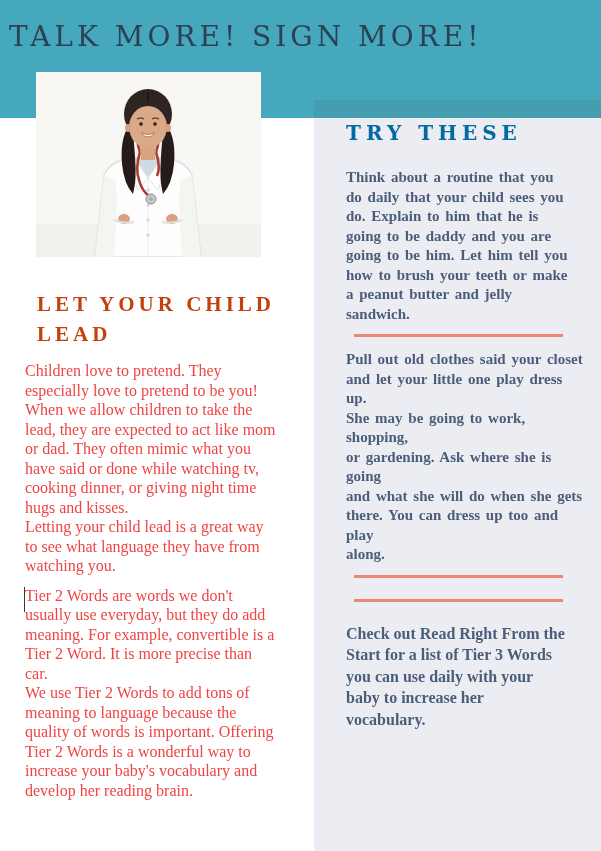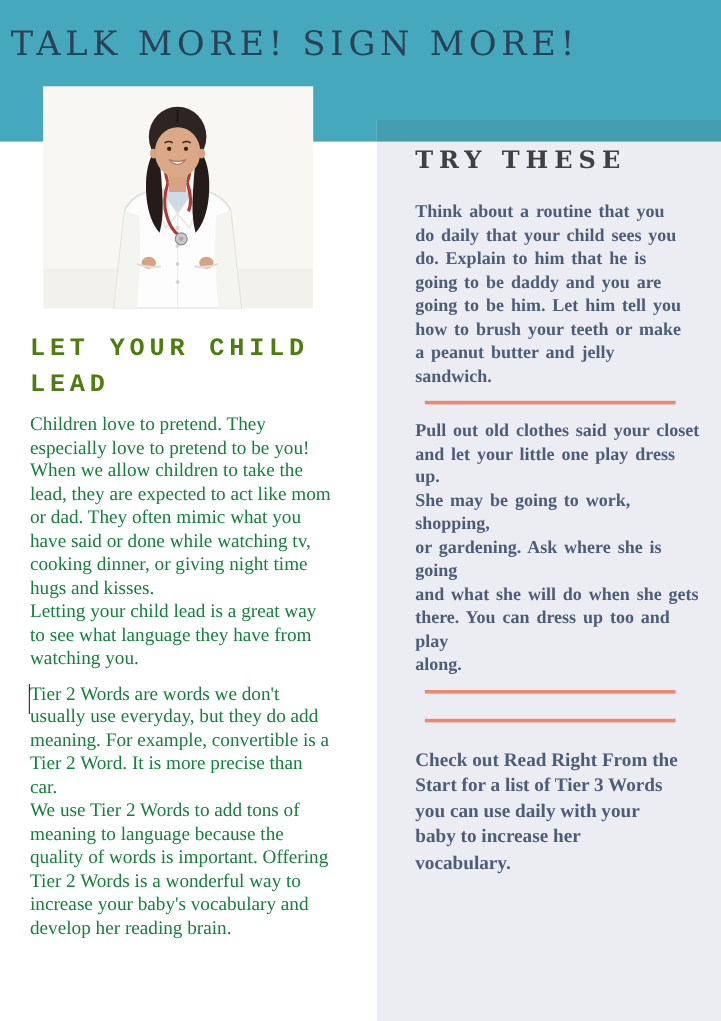--- a/index.html
+++ b/index.html
@@ -13,36 +13,36 @@
     margin:0;padding:20px 0 0 9px;
     font-family:"DejaVu Serif",serif;font-weight:400;
     font-size:28px;letter-spacing:4px;color:#2d4156;
   }
   
   .photo{position:absolute;left:36px;top:72px;width:225px;height:185px;background:#f8f7f3;}
   .photo svg{display:block;}
   
   .left-col{position:absolute;left:25px;top:277px;width:292px;}
   .left-col h2{
-    margin:0;font-family:Liberation Mono, monospace;font-weight:700;
-    font-size:21px;line-height:30px;letter-spacing:4px;color:#4d7c0f;white-space:pre-line;
+    margin:12px;font-family:Liberation Serif, serif;font-weight:700;
+    font-size:21px;line-height:30px;letter-spacing:4px;color:#c2410c;white-space:pre-line;
   }
   .body-text{
-    margin:7px 0 0;font-size:16px;line-height:19.5px;color:#15803d;white-space:pre-line;
+    margin:7px 0 0;font-size:16px;line-height:19.5px;color:#ef4444;white-space:pre-line;
   }
   .lsection.tier2{margin-top:10px;position:relative;}
   .lsection.tier2 h2{font-size:22px;letter-spacing:3px;line-height:26px;}
   .cursor{position:absolute;left:-1px;top:1px;width:1px;height:25px;background:#3a3a3a;}
   
   .panel{position:absolute;left:314px;top:100px;width:287px;height:751px;background:#ebedf2;}
   .panel-cap{position:absolute;left:0;top:0;width:100%;height:18px;background:#459db0;}
   .panel-content{position:relative;padding:21px 14px 0 32px;}
   .panel-content h2{
     margin:0;font-family:"DejaVu Serif",serif;font-weight:700;
-    font-size:20px;line-height:24px;letter-spacing:5px;color:#404040;
+    font-size:20px;line-height:24px;letter-spacing:5px;color:#0369a1;
   }
   .item{margin:0;color:#4c5d7a;white-space:pre-line;font-weight:bold;}
   .item.dense{font-size:15px;line-height:19.5px;word-spacing:2px;}
   .item.first{margin-top:23px;}
   .item.loose{font-size:16px;line-height:21.5px;}
   .divider{height:3px;width:209px;background:#ec8870;margin:10px 0 13px 8px;}
   .divider.gap{margin:21px 0 21px 8px;}
 </style>
 </head>
 <body>

